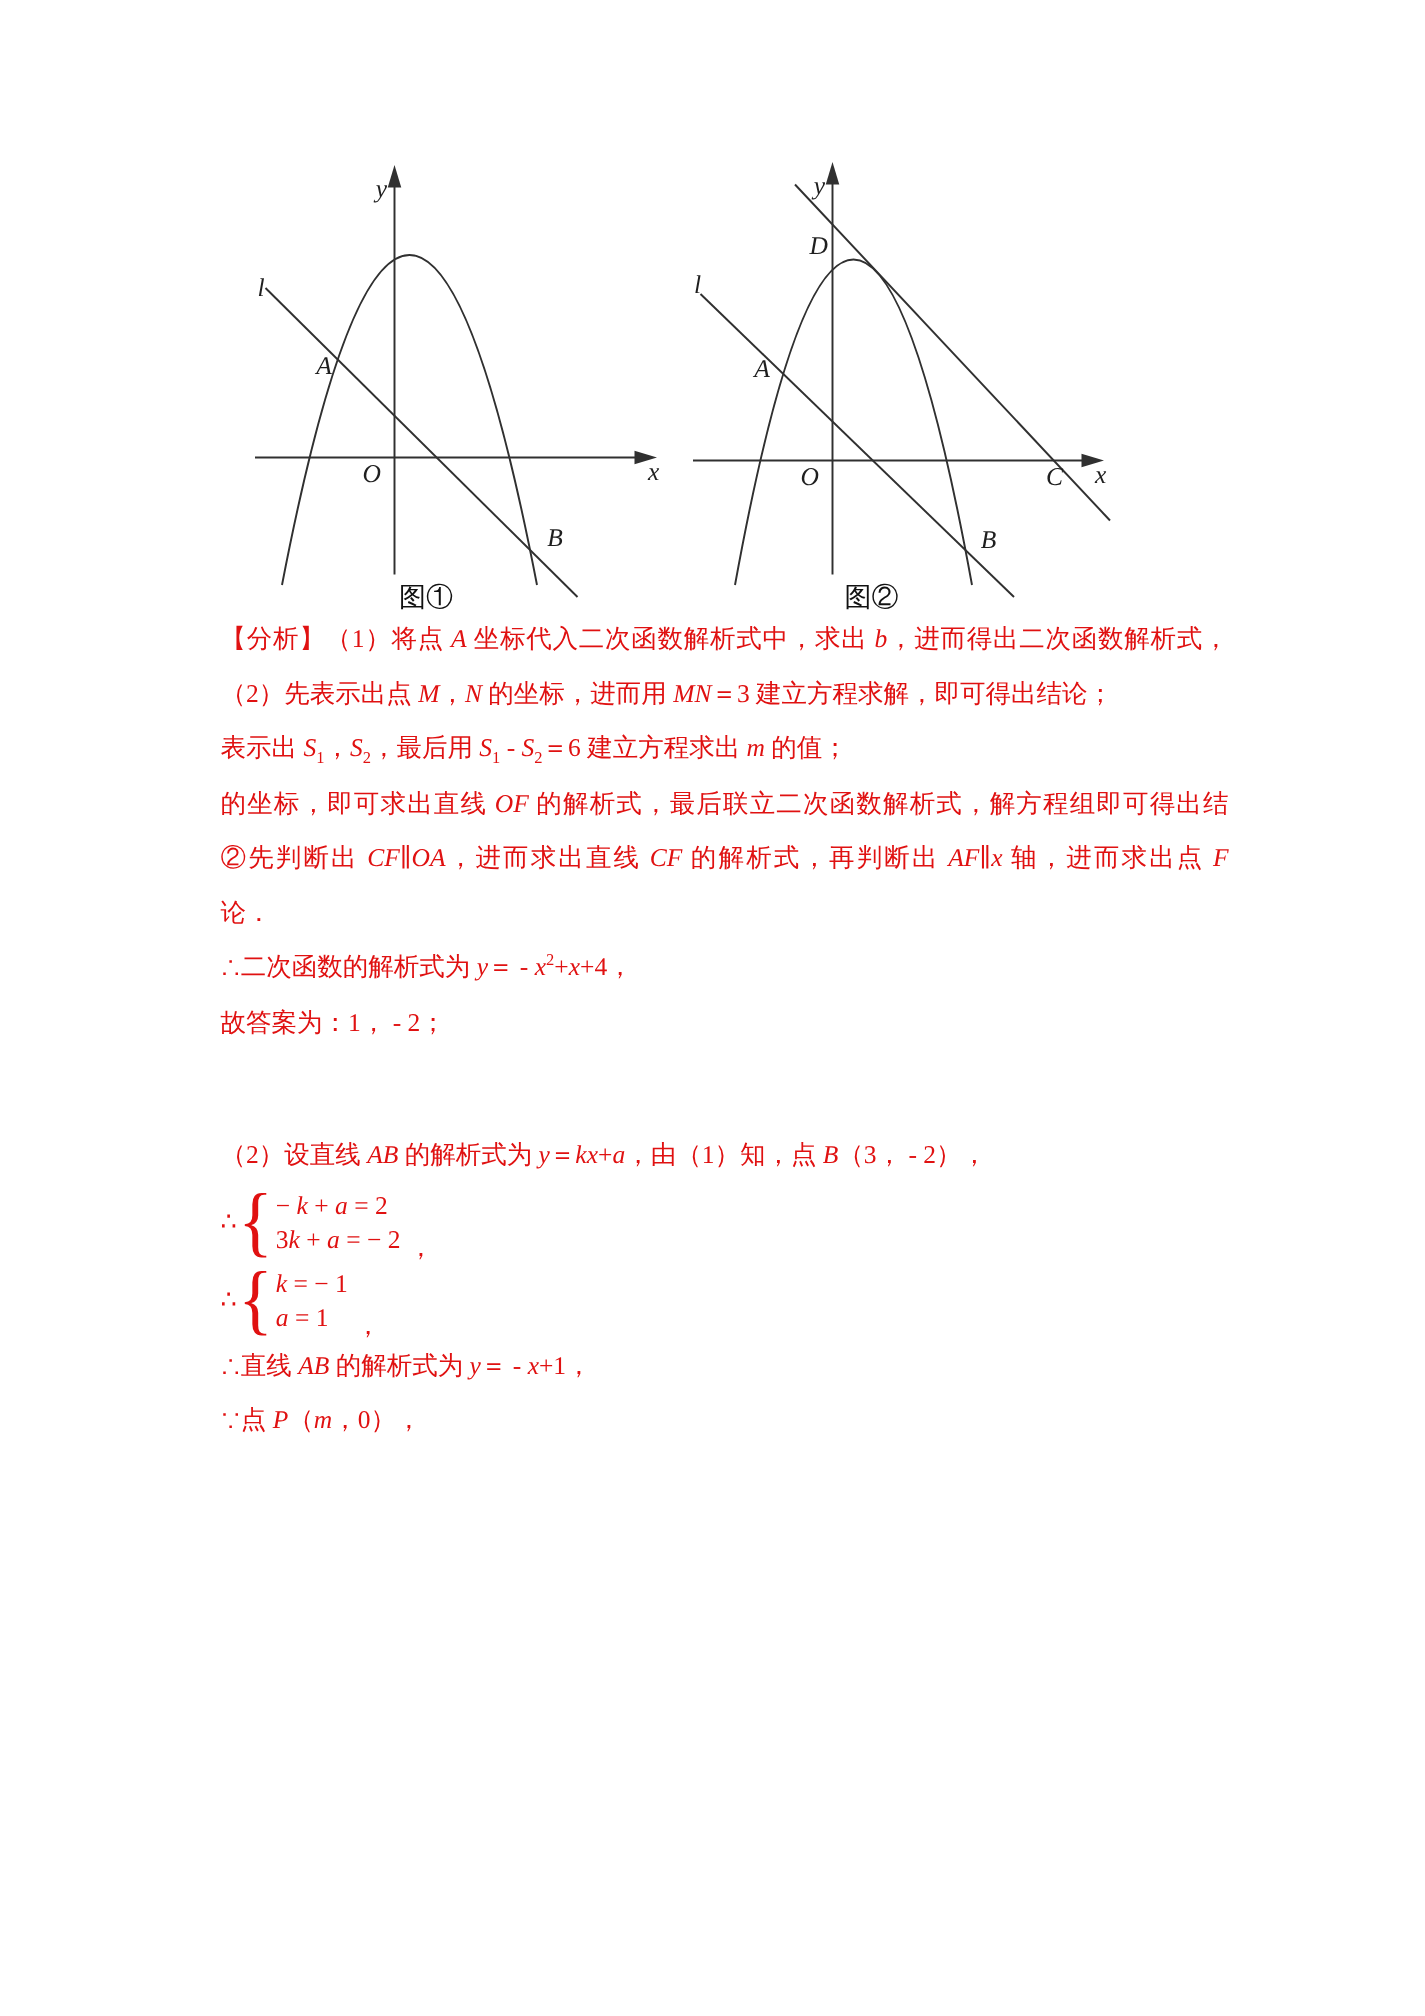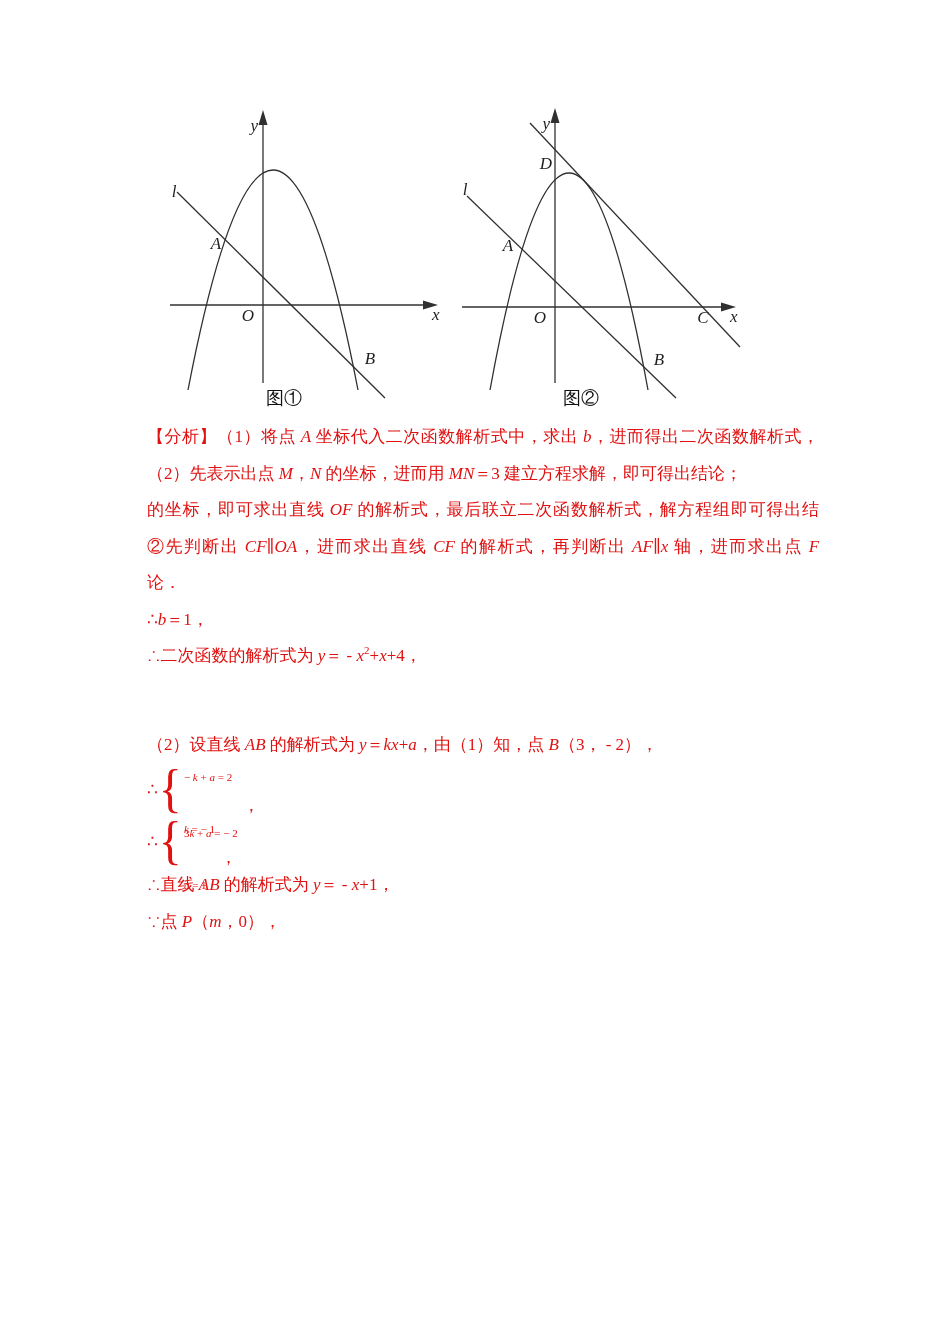--- a/index.html
+++ b/index.html
@@ -13,21 +13,21 @@
   }
   svg text{
     font-family:"Liberation Serif","DejaVu Serif",serif;
     font-style:italic;font-size:17px;fill:#1f1f1f;
   }
   svg text.caption{font-style:normal;font-size:18px;fill:#111;}
   .fig{position:absolute;}
   #fig1{left:140px;top:105px;}
   #fig2{left:445px;top:105px;}
   .text-block{
-    position:absolute;left:147px;top:419px;width:672px;color:var(--red);
+    position:absolute;left:147px;top:408px;width:672px;color:var(--red);
     font-size:17px;
   }
   .ln{
     height:36.5px;line-height:36.5px;white-space:nowrap;
   }
   .ln.just{
     white-space:normal;text-align:justify;text-align-last:justify;
   }
   .ln.blank{height:52px;}
   .it{font-style:italic;}
@@ -35,21 +35,21 @@
   .sub{font-size:11px;vertical-align:sub;line-height:0;}
   .sys{
     height:52px;display:flex;align-items:center;white-space:nowrap;
   }
   .sys-pre{line-height:1;margin-right:1px;}
   .sys-brace{
     font-size:48px;line-height:1;font-weight:400;transform:scaleY(1.08);
     margin:0 2px 0 0;
   }
   .sys-rows{display:inline-flex;flex-direction:column;}
-  .sys-row{font-size:11px;line-height:23px;height:23px;margin-top:33px;}
+  .sys-row{font-size:17px;line-height:23px;height:23px;}
   .sys-tail{align-self:flex-end;line-height:18px;margin-left:5px;}
 </style>
 </head>
 <body>
 
 <svg id="fig1" class="fig" width="310" height="302" viewBox="0 0 310 302">
   <g stroke="#303030" stroke-width="1.3" fill="none">
     <line x1="123" y1="14" x2="123" y2="278"></line>
     <line x1="30" y1="200" x2="286" y2="200"></line>
     <path d="M48,285 Q133,-155 218,285"></path>
@@ -87,25 +87,26 @@
   <text x="20" y="90" text-anchor="middle">l</text>
   <text x="63" y="146" text-anchor="middle">A</text>
   <text x="214" y="260" text-anchor="middle">B</text>
   <text x="258" y="218" text-anchor="middle">C</text>
   <text class="caption" x="136" y="299" text-anchor="middle">图②</text>
 </svg>
 
 <div class="text-block">
     <div class="ln just">【分析】（1）将点 <i class="it">A</i> 坐标代入二次函数解析式中，求出 <i class="it">b</i>，进而得出二次函数解析式，</div>
     <div class="ln">（2）先表示出点 <i class="it">M</i>，<i class="it">N</i> 的坐标，进而用 <i class="it">MN</i>＝3 建立方程求解，即可得出结论；</div>
+    <div class="ln">表示出 <i class="it">S</i><span class="sub">1</span>，<i class="it">S</i><span class="sub">2</span>，最后用 <i class="it">S</i><span class="sub">1</span> - <i class="it">S</i><span class="sub">2</span>＝6 建立方程求出 <i class="it">m</i> 的值；</div>
     <div class="ln just">的坐标，即可求出直线 <i class="it">OF</i> 的解析式，最后联立二次函数解析式，解方程组即可得出结</div>
     <div class="ln just">②先判断出 <i class="it">CF</i>∥<i class="it">OA</i>，进而求出直线 <i class="it">CF</i> 的解析式，再判断出 <i class="it">AF</i>∥<i class="it">x</i> 轴，进而求出点 <i class="it">F</i></div>
     <div class="ln">论．</div>
-    <div class="ln">∴<i class="it">b</i>＝1，</div>
     <div class="ln">∴二次函数的解析式为 <i class="it">y</i>＝ - <i class="it">x</i><span class="sup">2</span>+<i class="it">x</i>+4，</div>
+    <div class="ln">故答案为：1， - 2；</div>
     <div class="ln blank"></div>
     <div class="ln">（2）设直线 <i class="it">AB</i> 的解析式为 <i class="it">y</i>＝<i class="it">kx</i>+<i class="it">a</i>，由（1）知，点 <i class="it">B</i>（3， - 2），</div>
     <div class="ln sys">
       <span class="sys-pre">∴</span>
       <span class="sys-brace">{</span>
       <span class="sys-rows">
         <span class="sys-row">− <i class="it">k</i> + <i class="it">a</i> = 2</span>
         <span class="sys-row">3<i class="it">k</i> + <i class="it">a</i> = − 2</span>
       </span>
       <span class="sys-tail">，</span>

